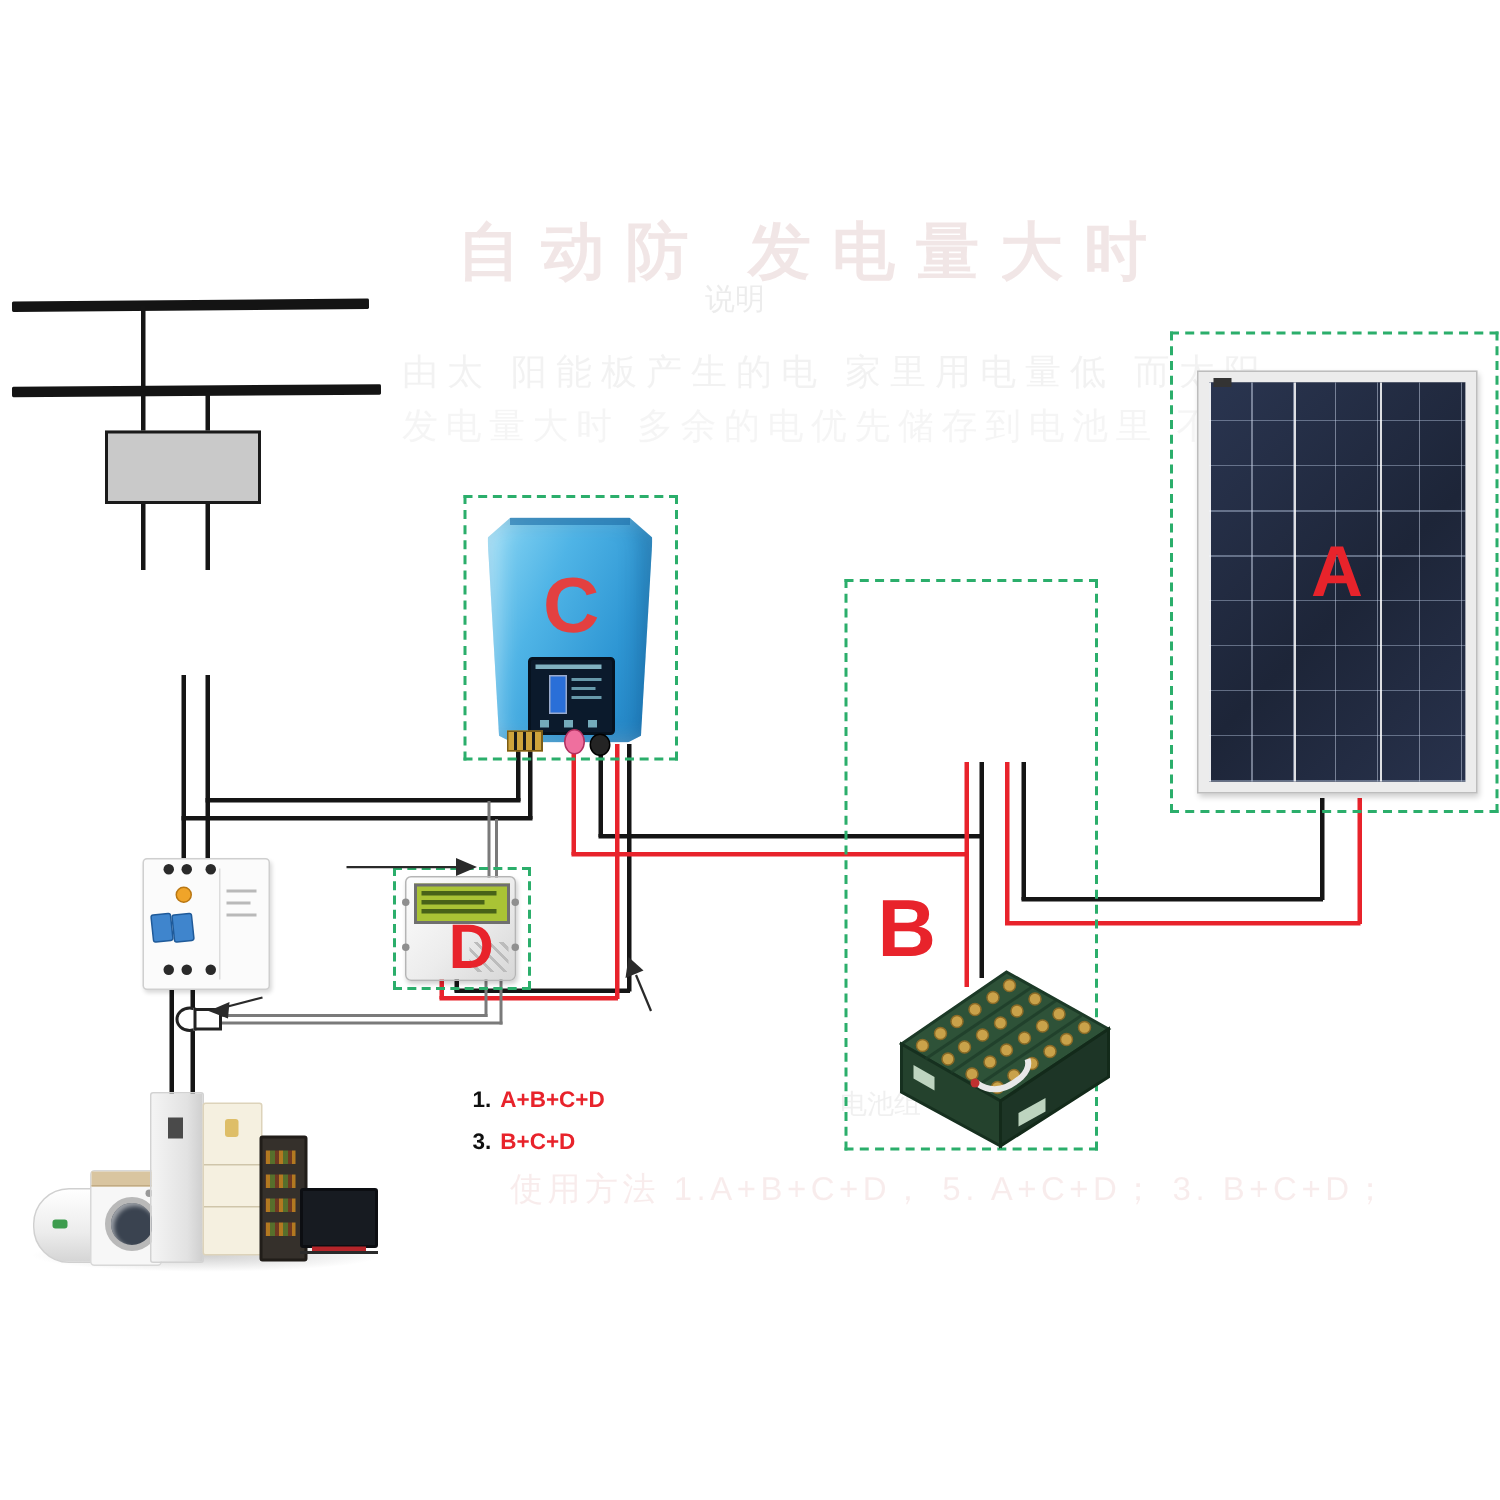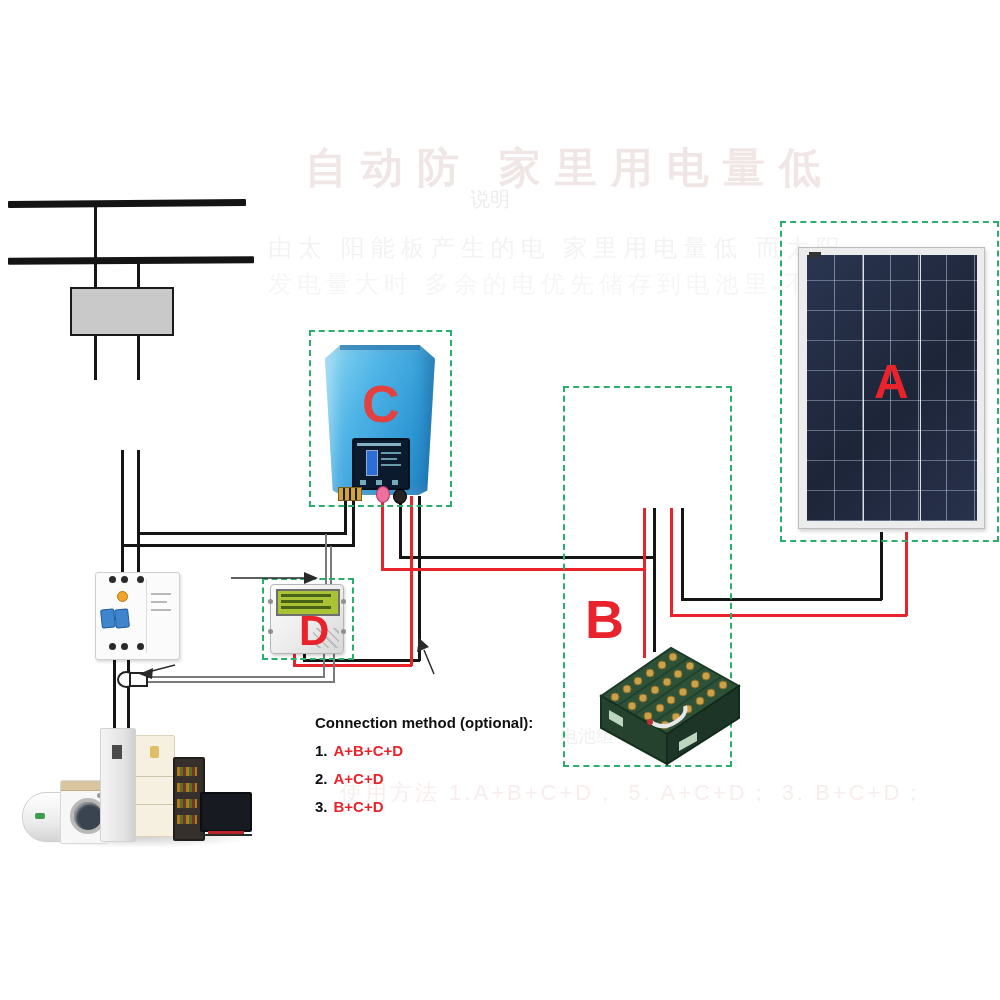--- a/index.html
+++ b/index.html
@@ -121,21 +121,21 @@
   .cm .head{font-size:15px;font-weight:bold;color:#101010;}
   .cm .item{margin-top:11px;font-size:15px;font-weight:bold;color:#101010;}
   .cm .item .combo{color:#e8232b;margin-left:6px;}
   svg.overlay{position:absolute;left:0;top:0;pointer-events:none;}
 </style>
 </head>
 <body>
 
 <div id="canvas">
 
-  <div class="wm" style="left:305px;top:140px;font-size:42px;font-weight:bold;letter-spacing:14px;opacity:.22;">自动防 家里用电量低</div>
+  <div class="wm" style="left:305px;top:140px;font-size:42px;font-weight:bold;letter-spacing:14px;opacity:.22;">自动防 发电量大时</div>
   <div class="wm" style="left:470px;top:186px;font-size:20px;opacity:.18;color:#9a9a9a;">说明</div>
   <div class="wm" style="left:268px;top:232px;font-size:24px;opacity:.10;color:#8a8a8a;letter-spacing:6px;">由太 阳能板产生的电 家里用电量低 而太阳</div>
   <div class="wm" style="left:268px;top:268px;font-size:24px;opacity:.08;color:#8a8a8a;letter-spacing:5px;">发电量大时 多余的电优先储存到电池里 不足时用</div>
   <div class="wm" style="left:340px;top:778px;font-size:22px;opacity:.16;color:#d98f8f;letter-spacing:3px;">使用方法 1.A+B+C+D， 5. A+C+D； 3. B+C+D；</div>
   <div class="wm" style="left:560px;top:724px;font-size:18px;opacity:.12;color:#8a8a8a;">电池组</div>
 
 
   <div class="busbar" style="left:8px;top:200px;width:238px;transform:rotate(-.5deg);"></div>
   <div class="busbar" style="left:8px;top:257px;width:246px;transform:rotate(-.4deg);"></div>
 
@@ -320,25 +320,21 @@
   <svg class="overlay" width="1000" height="1000" viewBox="0 0 1000 1000">
     <line x1="231" y1="578" x2="306" y2="578" stroke="#2a2a2a" stroke-width="1.5"></line>
     <polygon points="318,578 304,572 304,584" fill="#2a2a2a"></polygon>
     <line x1="175" y1="665" x2="148" y2="672" stroke="#2a2a2a" stroke-width="1.5"></line>
     <polygon points="139,674 153,668 152,679" fill="#2a2a2a"></polygon>
     <line x1="434" y1="674" x2="424" y2="650" stroke="#2a2a2a" stroke-width="1.5"></line>
     <polygon points="419,638 417,652 429,647" fill="#2a2a2a"></polygon>
   </svg>
 
   <div class="cm">
-    <div class="head">Connection method  (optional):</div>
     <div class="item">
       <span>1.</span><span class="combo">A+B+C+D</span>
     </div>
     <div class="item">
-      <span>2.</span><span class="combo">A+C+D</span>
-    </div>
-    <div class="item">
       <span>3.</span><span class="combo">B+C+D</span>
     </div>
   </div>
 
 </div>
 
 </body></html>

